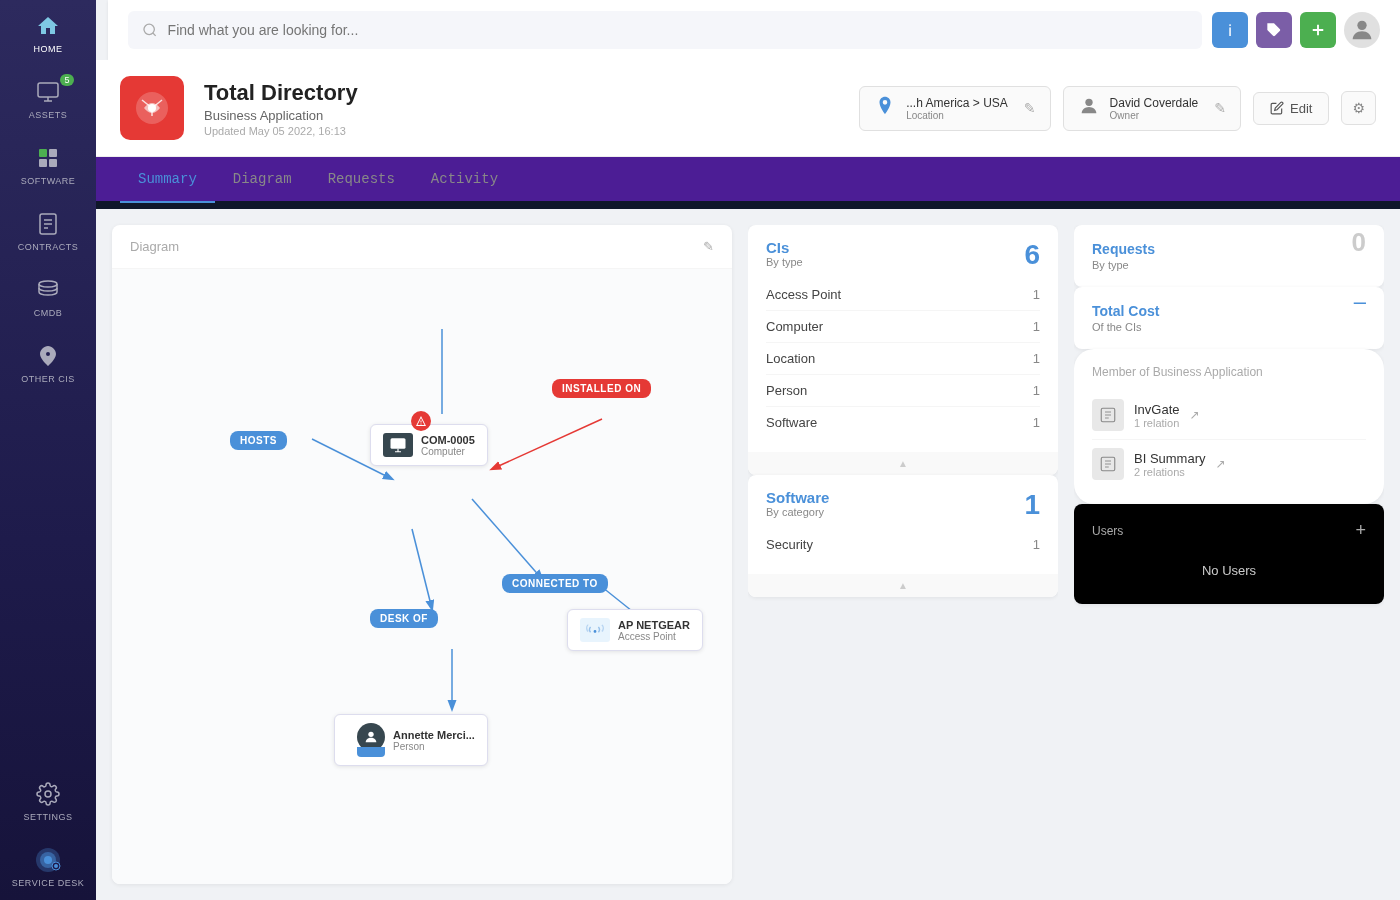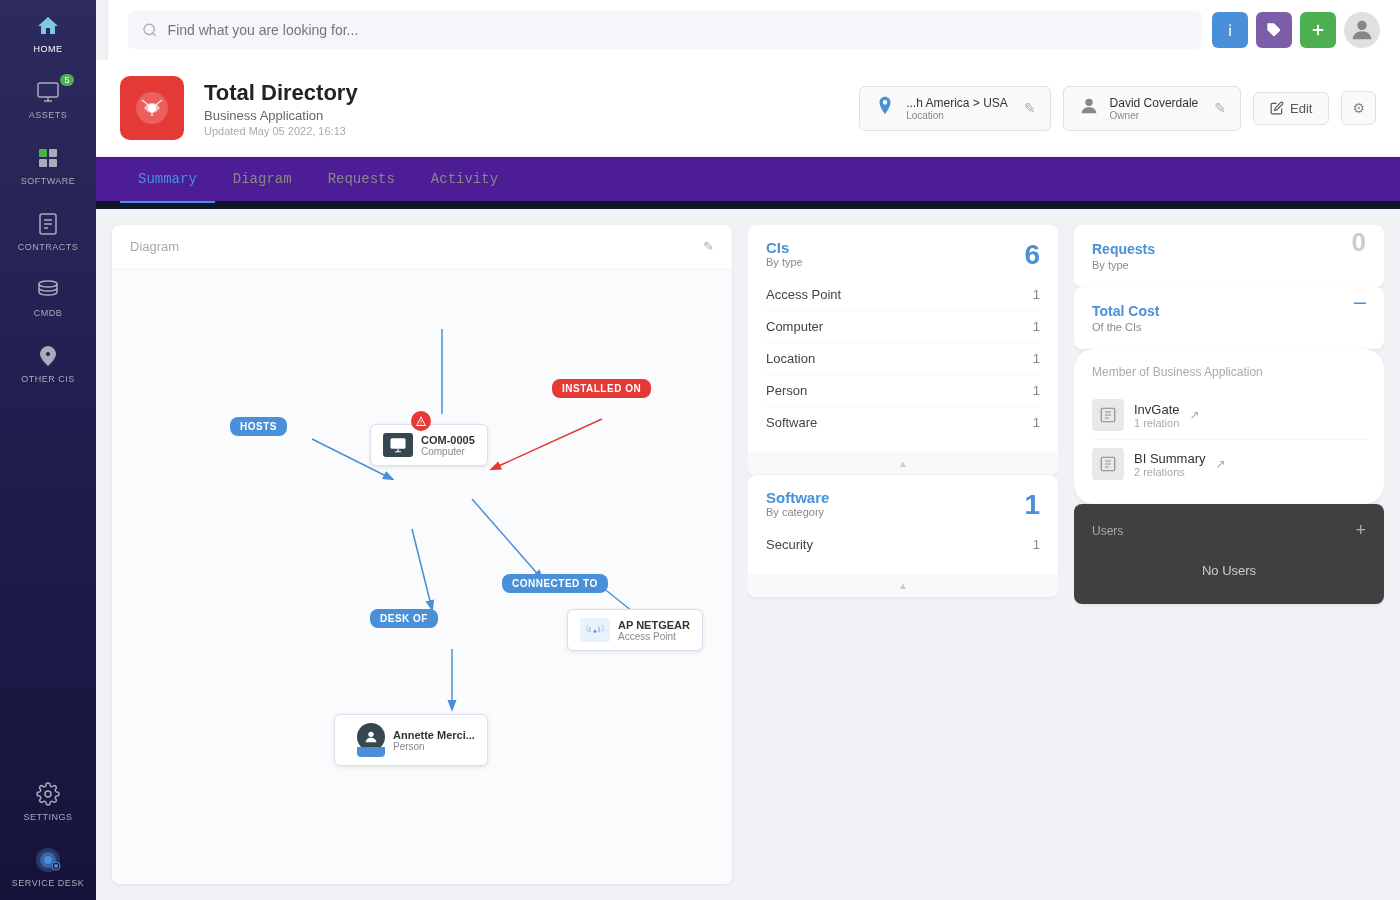--- a/index.html
+++ b/index.html
@@ -326,21 +326,21 @@
       border-radius: 4px;
       display: flex; align-items: center; justify-content: center;
       font-size: 14px;
       color: #888;
     }
     .member-text { flex: 1; font-size: 13px; color: #333; }
     .member-sub { font-size: 11px; color: #aaa; }
     .member-link { color: #aaa; font-size: 12px; cursor: pointer; }
 
     .users-panel {
-      background: #404040;
+      background: #000000;
       border-radius: 8px;
       box-shadow: 0 1px 4px rgba(0,0,0,0.07);
       padding: 16px 18px;
     }
     .users-header { display: flex; justify-content: space-between; align-items: center; margin-bottom: 12px; }
     .users-title { color: #aaa; font-size: 12px; }
     .users-add { color: #aaa; cursor: pointer; font-size: 18px; }
     .no-users { color: #ccc; font-size: 13px; text-align: center; padding: 10px 0; }
 
     
@@ -576,21 +576,21 @@
 
           <line x1="340" y1="380" x2="340" y2="440" stroke="#4a90d9" stroke-width="1.5" marker-end="url(#arrowBlue)"></line>
 
           <line x1="330" y1="60" x2="330" y2="145" stroke="#4a90d9" stroke-width="1.5"></line>
         </svg>
 
         <div class="badge-node badge-installed" style="top:110px;left:440px;">
           <span>INSTALLED ON</span>
         </div>
 
-        <div class="badge-node badge-hosts" style="top:148px;left:118px;">
+        <div class="badge-node badge-hosts" style="top:162px;left:118px;">
           <span>HOSTS</span>
         </div>
 
         <div class="node" style="top:155px;left:258px;">
           <div style="width:30px;height:24px;background:#37474f;border-radius:3px;display:flex;align-items:center;justify-content:center;">
             <svg width="18" height="18" viewBox="0 0 24 24" fill="#fff">
                 <rect x="2" y="3" width="20" height="14" rx="2"></rect>
                 <path d="M8 21h8M12 17v4" stroke="#fff" stroke-width="1.5"></path>
               </svg>
           </div>

